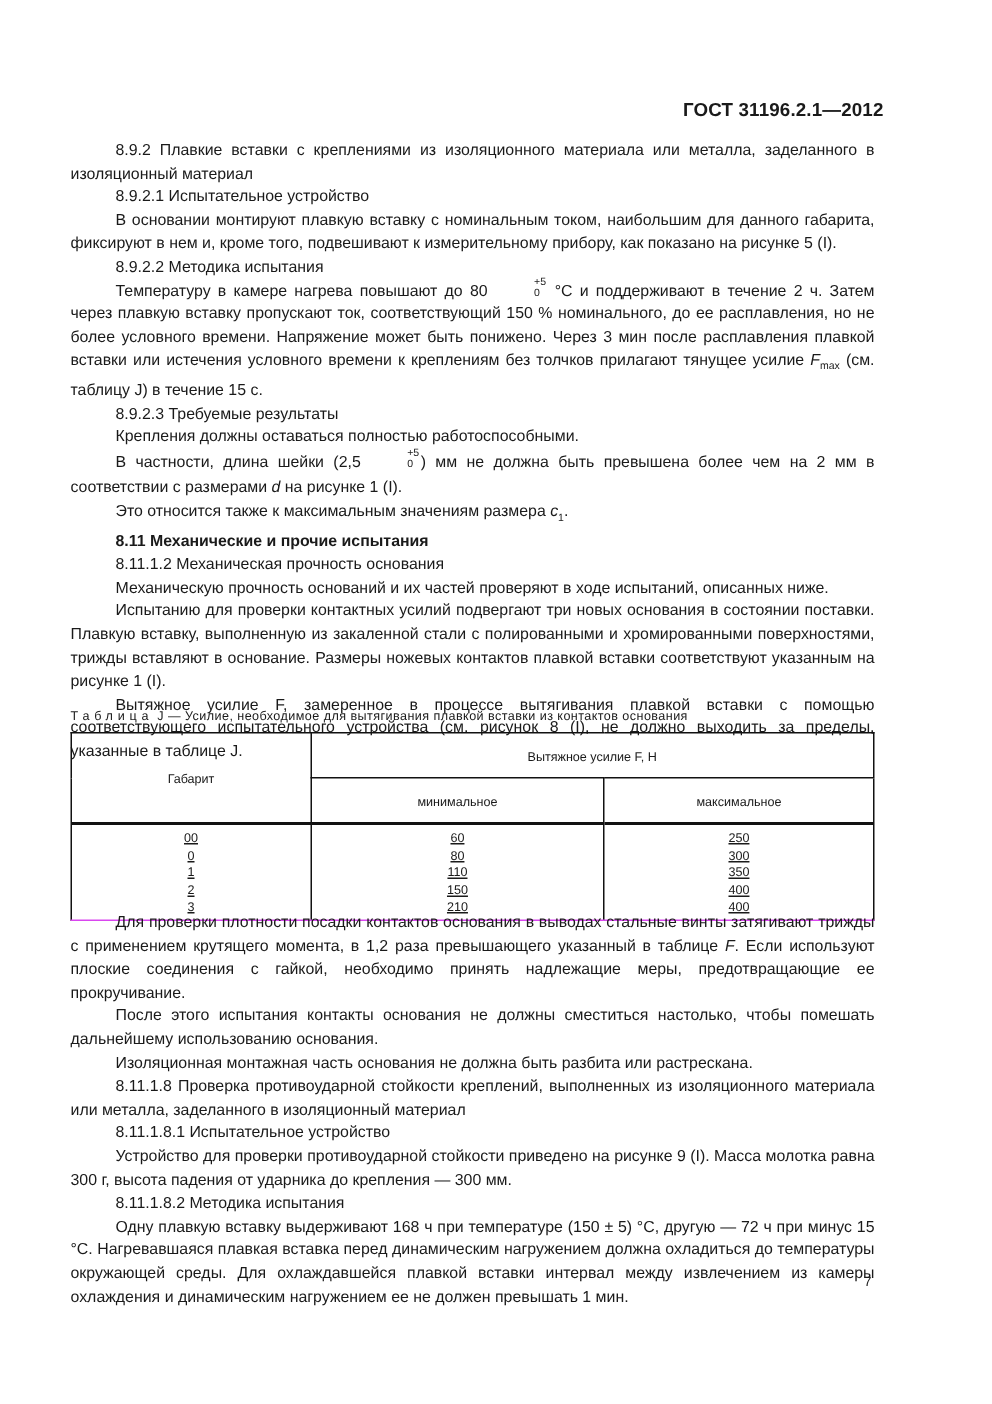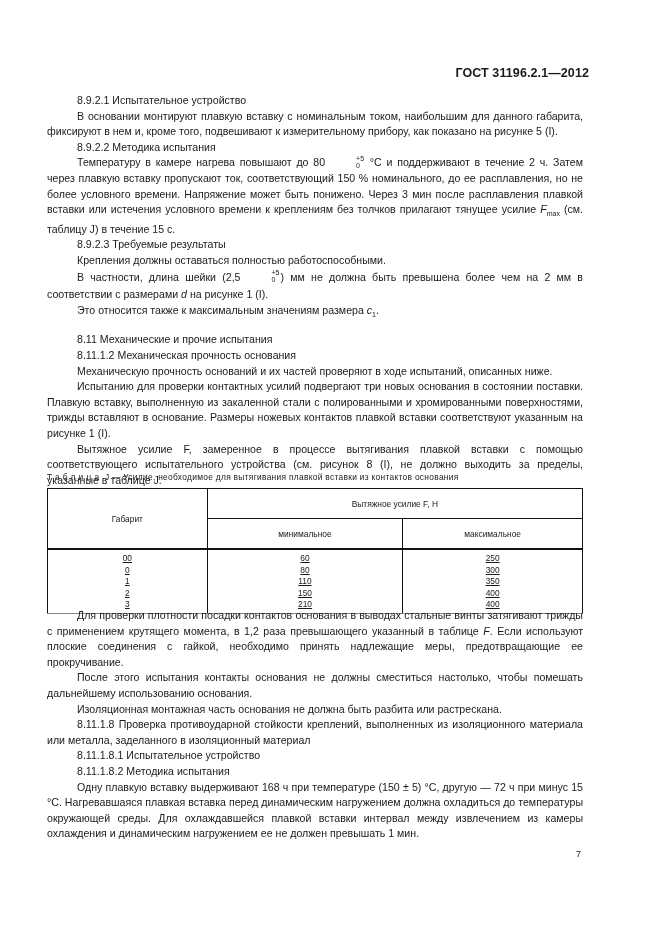--- a/index.html
+++ b/index.html
@@ -3,21 +3,21 @@
 <meta charset="utf-8">
 <style>
   html, body { margin:0; padding:0; background:#ffffff; }
   body { width:661px; height:936px; position:relative; overflow:hidden;
          font-family:"Liberation Sans", sans-serif; color:#1a1a1a; }
   .page { position:absolute; left:0; top:0; width:661px; height:936px; }
   .hdr { position:absolute; right:72px; top:66px; font-weight:bold; font-size:12.5px; letter-spacing:0.1px; }
   .body-text { position:absolute; left:47px; width:536px; font-size:10.6px; line-height:15.6px; }
   .p { margin:0; text-align:justify; }
   .ind { text-indent:30px; }
-  .b { font-weight:normal;margin-top:10px; }
+  .b { font-weight:bold; }
   sup.tol, sub.tol { font-size:7px; }
   .tolw { display:inline-block; vertical-align:middle; line-height:7px; font-size:7px; text-align:left; margin:0 1px; position:relative; top:-2px; }
   .tolw span { display:block; }
   .caption { position:absolute; left:47px; top:472px; font-size:8.4px; letter-spacing:0.3px; }
   .caption .sp { letter-spacing:3.2px;text-align:right; }
   table.t { position:absolute; left:47px; top:488px; width:536px; border-collapse:collapse; font-size:8.4px; }
   table.t td { border-left:1px solid #111; border-right:1px solid #111; text-align:center; padding:3px; }
   table.t .top td { border-top:1px solid #111; }
   .h1 { height:23px; }
   .h2 { height:23px; border-top:1px solid #111; }
@@ -25,20 +25,21 @@
   .dcell { padding-top:3px !important; padding-bottom:2px !important; border-bottom:1px solid #d946ef; line-height:11.6px; vertical-align:top;text-decoration:underline; }
   .pgnum { position:absolute; left:576px; top:849px; font-size:9px; }
 </style>
 </head>
 <body>
 
 <div class="page">
   <div class="hdr">ГОСТ 31196.2.1—2012</div>
 
   <div class="body-text" style="top:93px;">
+    <p class="p ind">8.9.2 Плавкие вставки с креплениями из изоляционного материала или металла, заделанного в изоляционный материал</p>
     <p class="p ind">8.9.2.1 Испытательное устройство</p>
     <p class="p ind">В основании монтируют плавкую вставку с номинальным током, наибольшим для данного габарита, фиксируют в нем и, кроме того, подвешивают к измерительному прибору, как показано на рисунке 5 (I).</p>
     <p class="p ind">8.9.2.2 Методика испытания</p>
     <p class="p ind"><span>Температуру в камере нагрева повышают до 80</span><span class="tolw"><span>+5</span><span>0</span></span><span> °C и поддерживают в течение 2 ч. Затем через плавкую вставку пропускают ток, соответствующий 150 % номинального, до ее расплавления, но не более условного времени. Напряжение может быть понижено. Через 3 мин после расплавления плавкой вставки или истечения условного времени к креплениям без толчков прилагают тянущее усилие </span><i>F</i><sub class="tol">max</sub><span> (см. таблицу J) в течение 15 с.</span></p>
     <p class="p ind">8.9.2.3 Требуемые результаты</p>
     <p class="p ind">Крепления должны оставаться полностью работоспособными.</p>
     <p class="p ind" style="line-height:17px;"><span>В частности, длина шейки (2,5</span><span class="tolw"><span>+5</span><span>0</span></span><span>) мм не должна быть превышена более чем на 2 мм в соответствии с размерами </span><i>d</i><span> на рисунке 1 (I).</span></p>
     <p class="p ind"><span>Это относится также к максимальным значениям размера </span><i>c</i><sub class="tol">1</sub><span>.</span></p>
     <p class="p ind b">8.11 Механические и прочие испытания</p>
     <p class="p ind">8.11.1.2 Механическая прочность основания</p>
@@ -89,18 +90,19 @@
     </tr>
   </tbody>
     </table>
 
   <div class="body-text" style="top:608px;">
     <p class="p ind"><span>Для проверки плотности посадки контактов основания в выводах стальные винты затягивают трижды с применением крутящего момента, в 1,2 раза превышающего указанный в таблице </span><i>F</i><span>. Если используют плоские соединения с гайкой, необходимо принять надлежащие меры, предотвращающие ее прокручивание.</span></p>
     <p class="p ind">После этого испытания контакты основания не должны сместиться настолько, чтобы помешать дальнейшему использованию основания.</p>
     <p class="p ind">Изоляционная монтажная часть основания не должна быть разбита или растрескана.</p>
     <p class="p ind">8.11.1.8 Проверка противоударной стойкости креплений, выполненных из изоляционного материала или металла, заделанного в изоляционный материал</p>
     <p class="p ind">8.11.1.8.1 Испытательное устройство</p>
+    <p class="p ind">Устройство для проверки противоударной стойкости приведено на рисунке 9 (I). Масса молотка равна 300 г, высота падения от ударника до крепления — 300 мм.</p>
     <p class="p ind">8.11.1.8.2 Методика испытания</p>
     <p class="p ind">Одну плавкую вставку выдерживают 168 ч при температуре (150 ± 5) °С, другую — 72 ч при минус 15 °С. Нагревавшаяся плавкая вставка перед динамическим нагружением должна охладиться до температуры окружающей среды. Для охлаждавшейся плавкой вставки интервал между извлечением из камеры охлаждения и динамическим нагружением ее не должен превышать 1 мин.</p>
   </div>
 
   <div class="pgnum">7</div>
 </div>
 
 </body></html>

